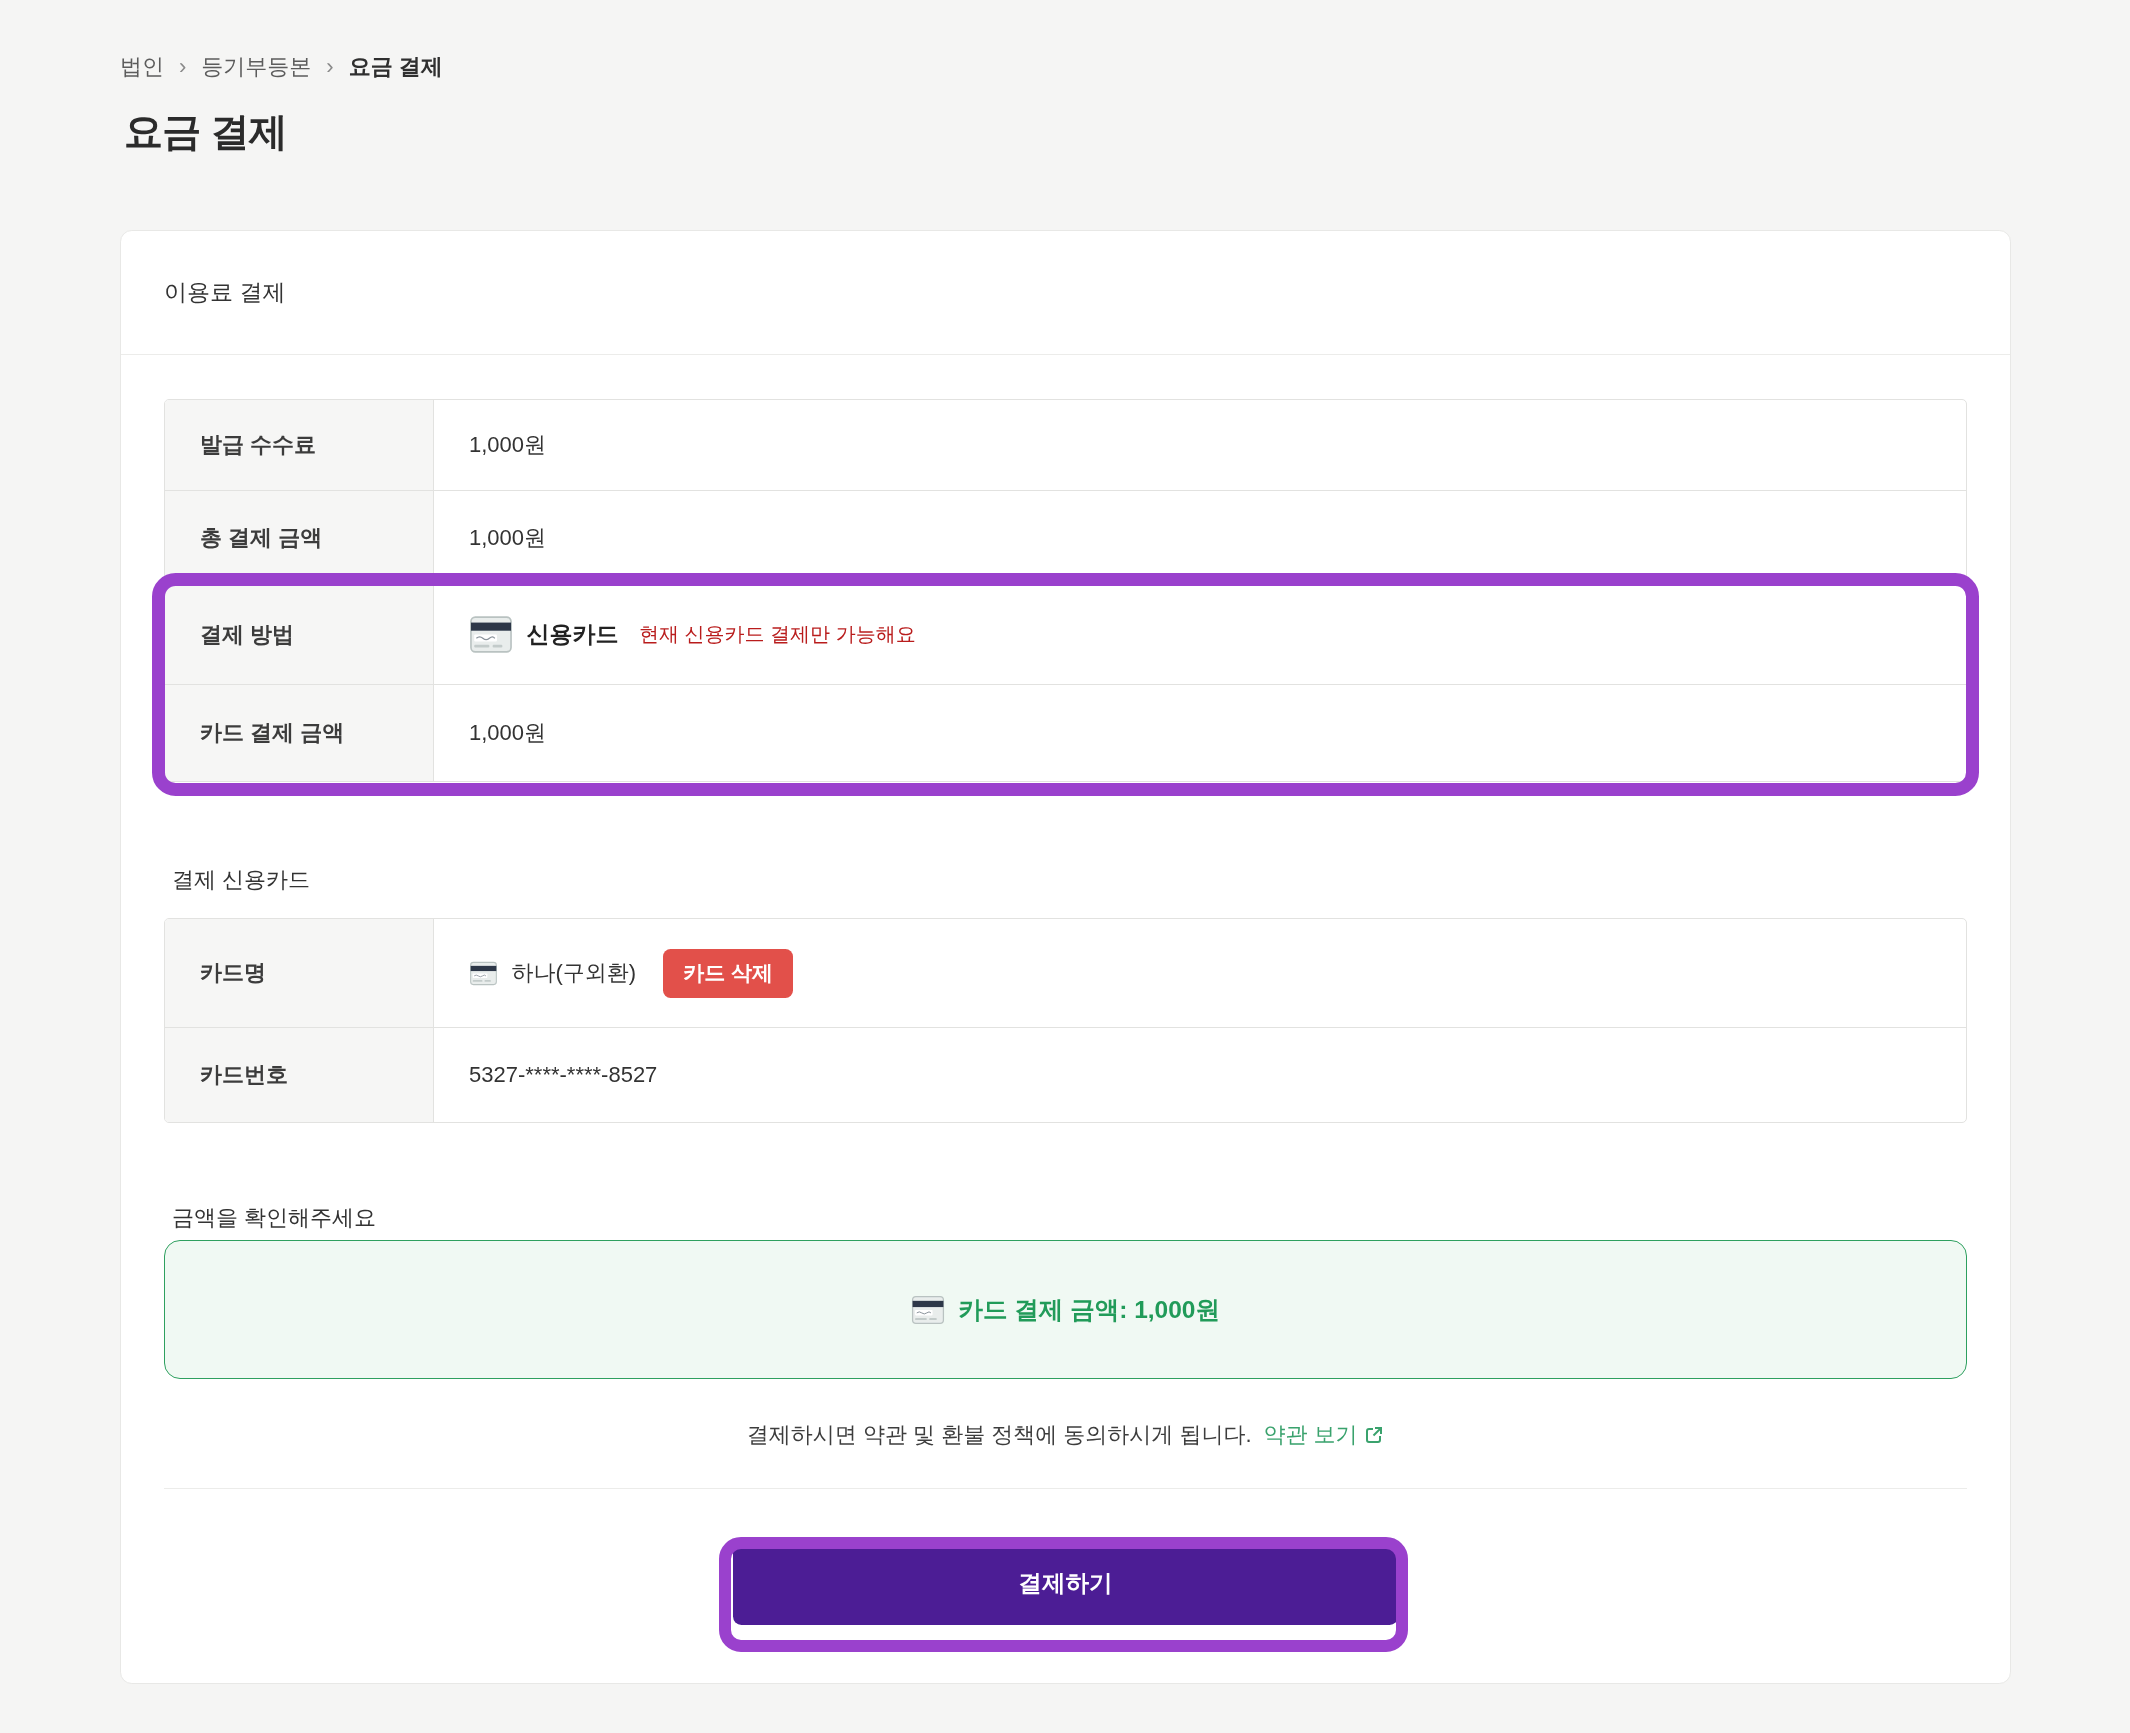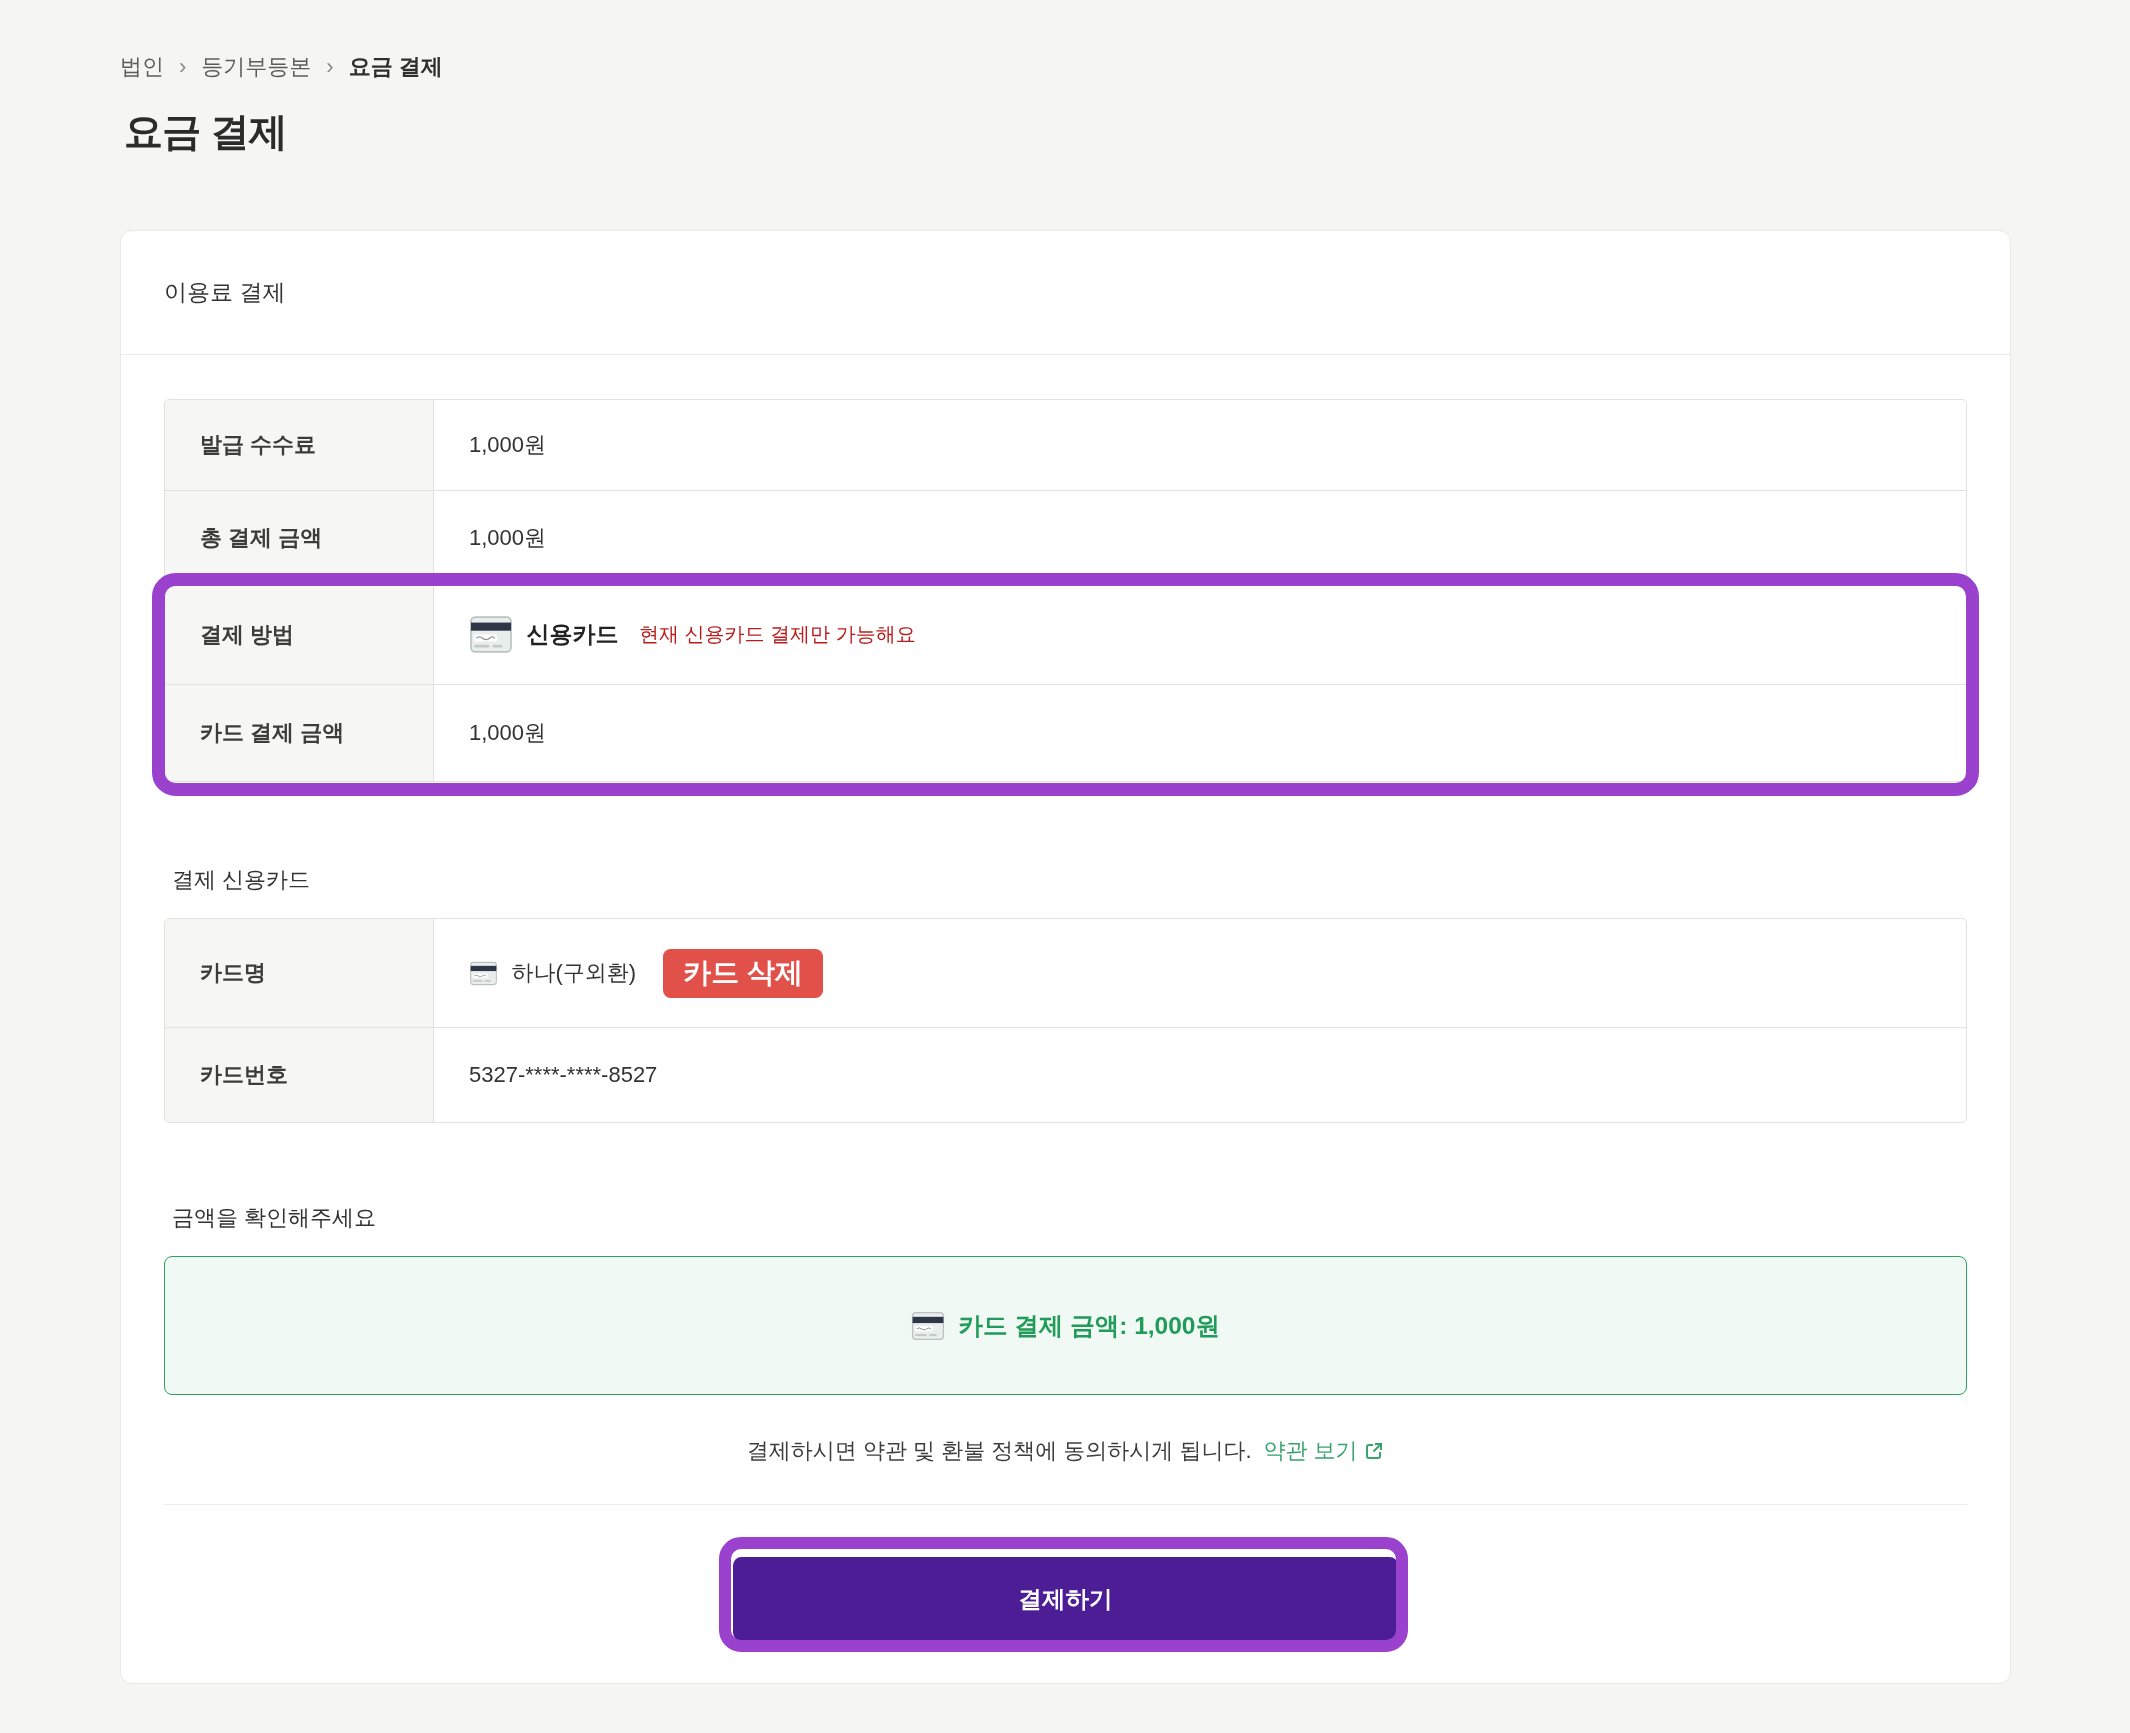--- a/index.html
+++ b/index.html
@@ -74,30 +74,30 @@
   .sub-heading.card-sub { margin-top:84px; }
   .card-table { margin-top:25px; }
   .card-table .row-1 { height:109px; }
   .card-table .row-2 { height:94px; }
 
   .delete-card-btn {
     margin-left:13.5px;
     height:49px; padding:0 20px;
     background:#e2504a; color:#fff;
     border:none; border-radius:7.6px;
-    font-size:28px; font-weight:700;
+    font-size:21px; font-weight:700;
     font-family:inherit; cursor:pointer;
     display:flex; align-items:center;
   }
 
   .sub-heading.confirm-sub { margin-top:81px; }
   .amount-box {
-    margin-top:25px; height:139px;
+    margin-top:9px; height:139px;
     background:#f0f9f3;
-    border:1.7px solid #2ea05f; border-radius:8px;
+    border:1.7px solid #2ea05f; border-radius:16px;
     display:flex; align-items:center; justify-content:center; gap:13.5px;
   }
   .amount-text { font-size:24.5px; font-weight:700; color:#219b59; }
 
   .terms-line {
     margin-top:42px; height:27px;
     display:flex; align-items:center; justify-content:center; gap:11.8px;
     font-size:22px; color:#3d3d3d;
   }
   .terms-link {

